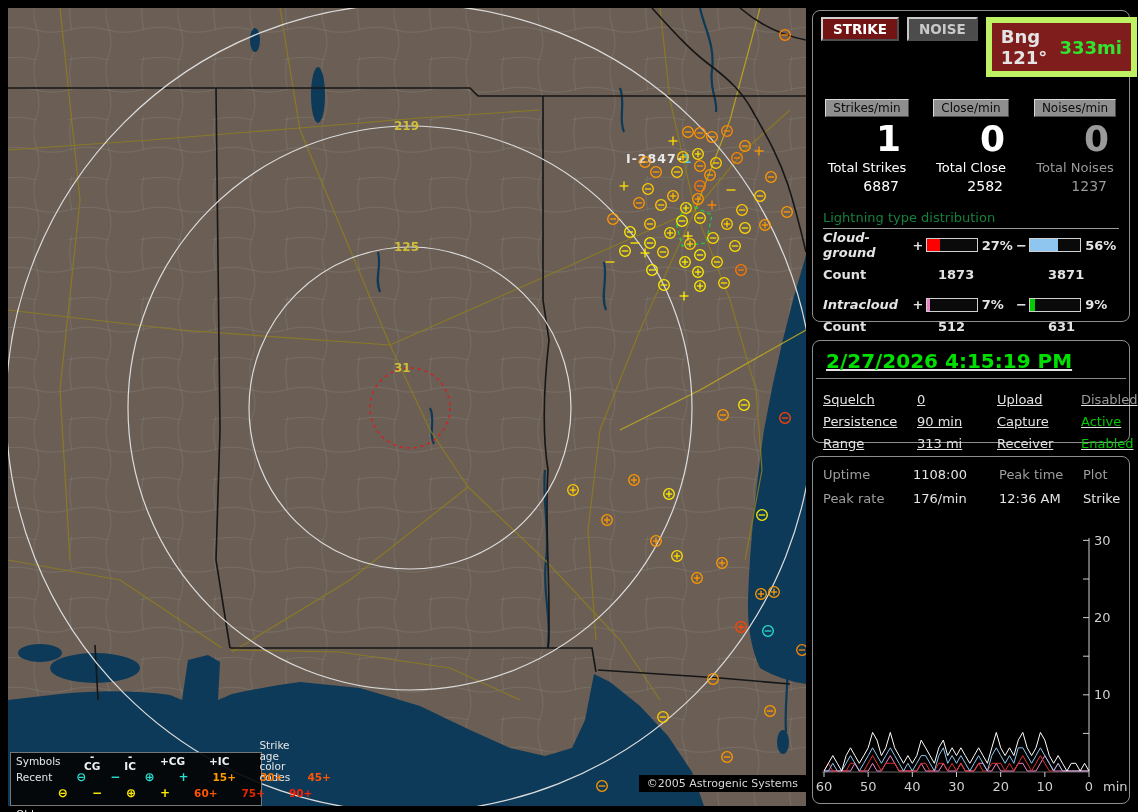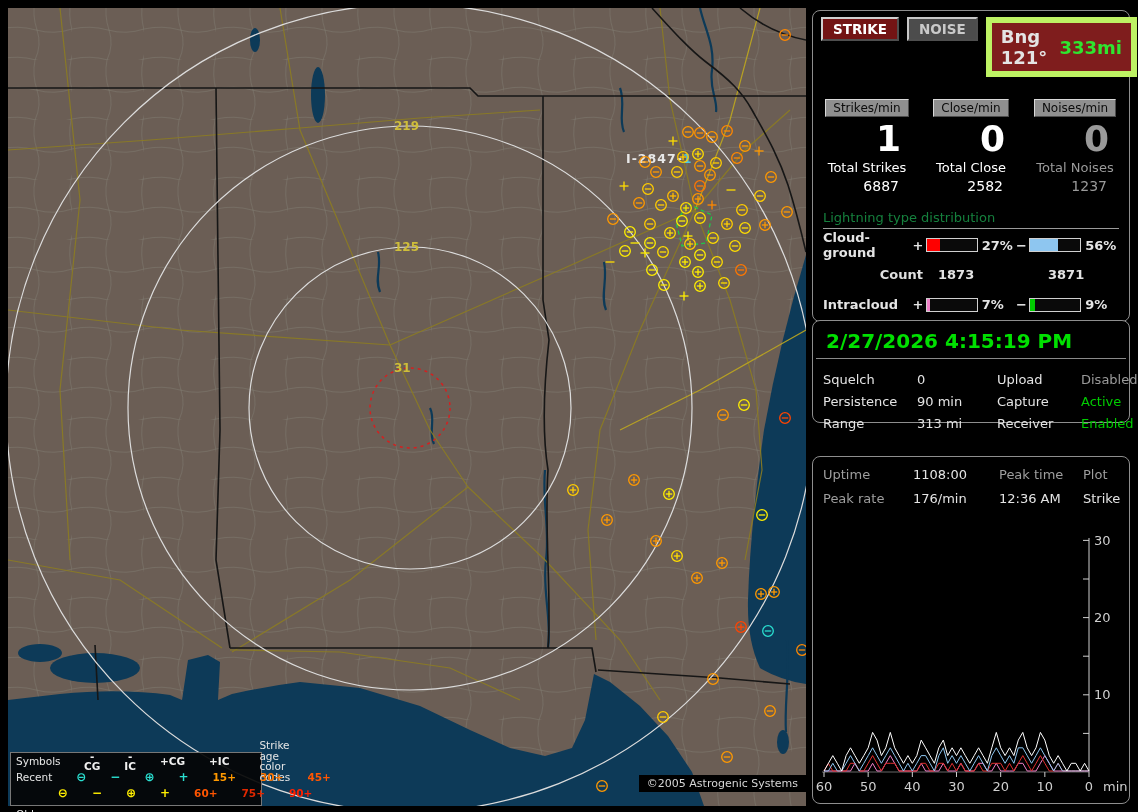--- a/index.html
+++ b/index.html
@@ -18,48 +18,48 @@
   .lg-sym{width:25px;text-align:center;font-weight:bold;font-size:12px;}
   .lg-age{width:36px;font-weight:bold;}
   .lg-agehead{color:#e6e6e6;padding-left:6px;}
   #copyright{position:absolute;right:0;bottom:14px;background:#000;color:#d6d6d6;
              font-size:11px;padding:2px 8px;}
 
   
   .panel{position:absolute;left:812px;width:318px;background:#000;
          border:1px solid #8e8e8e;border-radius:8px;box-sizing:border-box;}
   #panel-top{top:10px;height:312px;}
-  #panel-clock{top:320px;height:103px;}
+  #panel-clock{top:340px;height:103px;text-decoration:underline;}
   #panel-stats{top:456px;height:348px;}
 
   .p1-head{display:flex;align-items:flex-start;padding:6px 8px 0 8px;}
   .btn{font-weight:bold;font-size:13.5px;padding:2px 10px;margin-right:8px;cursor:default;}
   .btn-strike{background:#731414;color:#fff;border:2px solid;border-color:#d0d0d0 #4e4e4e #4e4e4e #d0d0d0;}
   .btn-noise{background:#4c4c4c;color:#c9c9c9;border:2px solid;border-color:#c8c8c8 #4e4e4e #4e4e4e #c8c8c8;}
   .bng{margin-left:auto;display:flex;gap:12px;align-items:center;background:#7f1d1d;
        border:6px solid #bef264;padding:3px 9px;font-weight:bold;font-size:18px;}
   .bng .mi{color:#2fe52f;}
 
   .counters{display:grid;grid-template-columns:1fr 1fr 1fr;gap:16px;padding:20px 10px 0 10px;text-align:center;}
   .chip{display:inline-block;background:#8f8f8f;color:#0b0b0b;font-size:12px;padding:1px 7px;
         border:1px solid;border-color:#d9d9d9 #4d4d4d #4d4d4d #d9d9d9;}
   .big{font-size:36px;font-weight:bold;text-align:right;padding-right:10px;line-height:1.2;}
   .tlabel{font-size:13px;margin-top:0;}
   .tval{font-size:14px;text-align:right;padding-right:12px;margin-top:3px;}
 
   .dist{padding:16px 10px 0 10px;}
   .dist-title{font-size:13px;color:#15803d;border-bottom:1px solid #9a9a9a;padding-bottom:3px;margin-bottom:1px;}
   .drow{display:flex;align-items:center;font-size:13px;font-weight:bold;}
-  .dlabel{width:100px;}
+  .dlabel{width:100px;font-style:italic;}
   .sign{width:13px;text-align:center;}
   .bar{width:56px;height:12px;border:1px solid #d0d0d0;background:#0a0a0a;margin:0 4px 0 2px;}
   .bar i{display:block;height:100%;}
   .pct{width:38px;}
   .crow{display:flex;font-size:13px;font-weight:bold;margin:7px 0 15px 0;}
-  .crow .cl{width:100px;color:#e0e0e0;text-align:right;}
+  .crow .cl{width:100px;color:#e0e0e0;}
   .crow .cv1{width:106px;padding-left:15px;box-sizing:border-box;}
   .crow .cv2{padding-left:19px;}
 
   .clock{color:#00e000;font-size:20px;font-weight:bold;padding:8px 10px 5px 10px;
          border-bottom:1px solid #8a8a8a;margin:0 3px;}
   .srows{display:grid;grid-template-columns:94px 80px 84px auto;row-gap:7px;
          padding:13px 10px 0 10px;font-size:13px;}
   .lab{color:#9e9e9e;}
 
   .strows{display:grid;grid-template-columns:90px 86px 84px auto;row-gap:9px;

